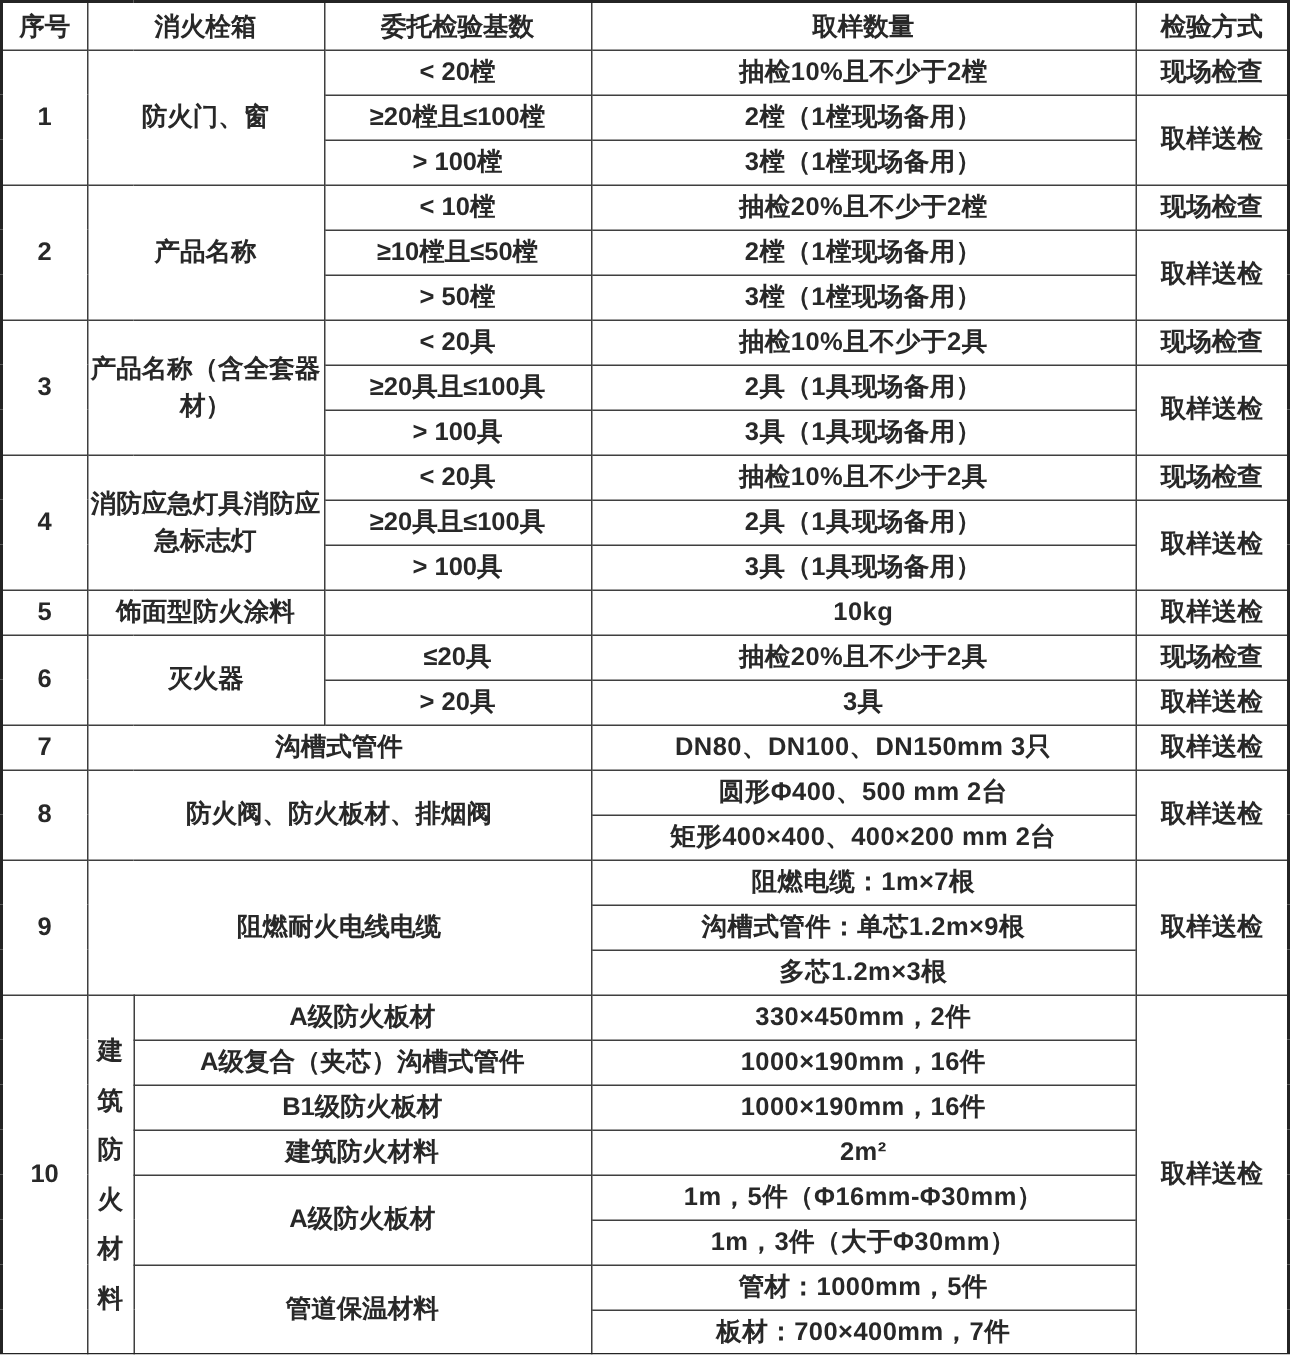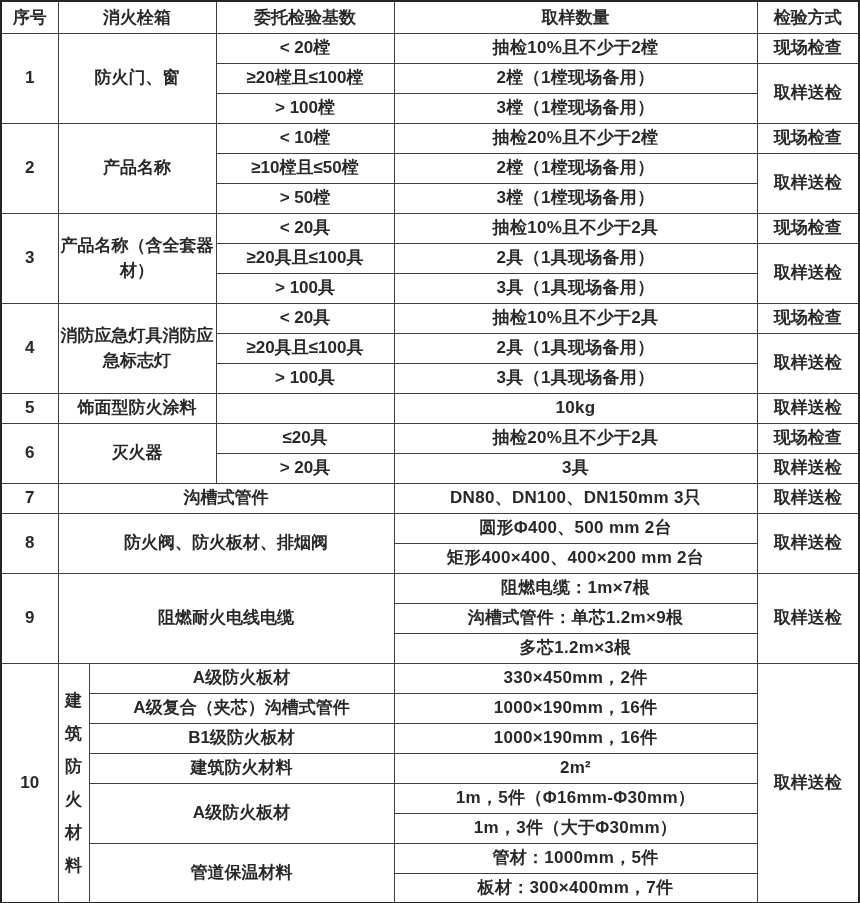--- a/index.html
+++ b/index.html
@@ -205,18 +205,18 @@
     <td class="sample-col">1m，5件（Φ16mm-Φ30mm）</td>
   </tr>
   <tr>
     <td class="sample-col">1m，3件（大于Φ30mm）</td>
   </tr>
   <tr>
     <td colspan="2" rowspan="2">管道保温材料</td>
     <td class="sample-col">管材：1000mm，5件</td>
   </tr>
   <tr>
-    <td class="sample-col">板材：300×400mm，7件</td>
+    <td class="sample-col">板材：700×400mm，7件</td>
   </tr>
 
 </tbody>
     </table>
 </div>
 
 </body></html>

